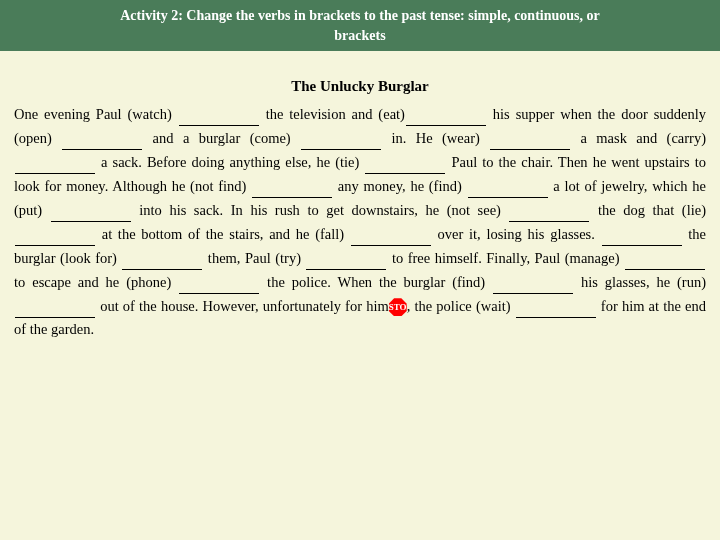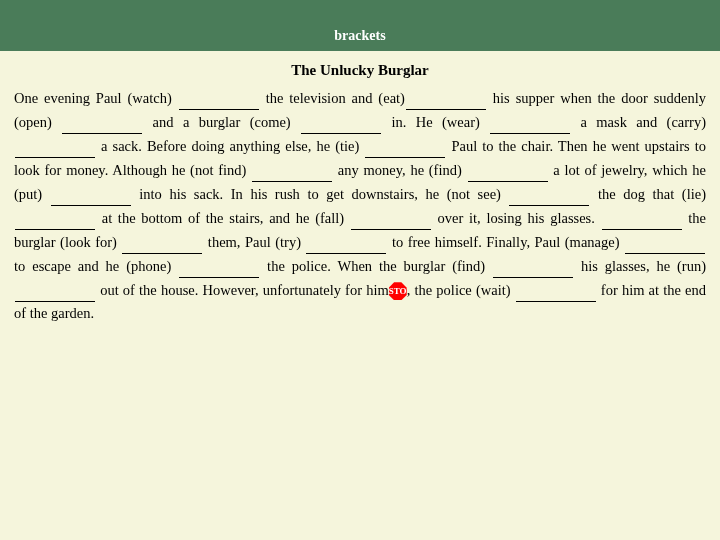--- a/index.html
+++ b/index.html
@@ -29,21 +29,21 @@
       color: white;
       text-align: center;
       padding: 6px 10px;
       font-size: 14px;
       font-weight: bold;
       line-height: 1.4;
     }
 
     .content {
       flex: 1;
-      padding: 8px 14px 6px 14px;
+      padding: 24px 14px 6px 14px;
       font-size: 14.5px;
       line-height: 1.55;
       text-align: justify;
     }
 
     .story-title {
       text-align: center;
       font-weight: bold;
       font-size: 15px;
       margin-bottom: 4px;
@@ -75,21 +75,21 @@
       text-align: center;
       clip-path: polygon(30% 0%, 70% 0%, 100% 30%, 100% 70%, 70% 100%, 30% 100%, 0% 70%, 0% 30%);
       vertical-align: middle;
     }
   </style>
 </head>
 <body>
 
 <div class="page">
   <div class="header">
-    <br>
+    <span>Activity 2: Change the verbs in brackets to the past tense: simple, continuous, or</span><br>
     <span>brackets</span>
   </div>
 
   <div class="content">
     <div class="story-title">The Unlucky Burglar</div>
     <div class="story-text">
       One evening Paul (watch) <span class="blank">&nbsp;&nbsp;&nbsp;&nbsp;&nbsp;&nbsp;&nbsp;&nbsp;&nbsp;&nbsp;</span> the television and
       (eat)<span class="blank">&nbsp;&nbsp;&nbsp;&nbsp;&nbsp;&nbsp;&nbsp;&nbsp;&nbsp;&nbsp;</span> his supper when the door suddenly (open)
       <span class="blank">&nbsp;&nbsp;&nbsp;&nbsp;&nbsp;&nbsp;&nbsp;&nbsp;&nbsp;&nbsp;</span> and a burglar (come) <span class="blank">&nbsp;&nbsp;&nbsp;&nbsp;&nbsp;&nbsp;&nbsp;&nbsp;&nbsp;&nbsp;</span> in. He (wear)
       <span class="blank">&nbsp;&nbsp;&nbsp;&nbsp;&nbsp;&nbsp;&nbsp;&nbsp;&nbsp;&nbsp;&nbsp;</span> a mask and (carry) <span class="blank">&nbsp;&nbsp;&nbsp;&nbsp;&nbsp;&nbsp;&nbsp;&nbsp;&nbsp;&nbsp;&nbsp;</span> a sack. Before

